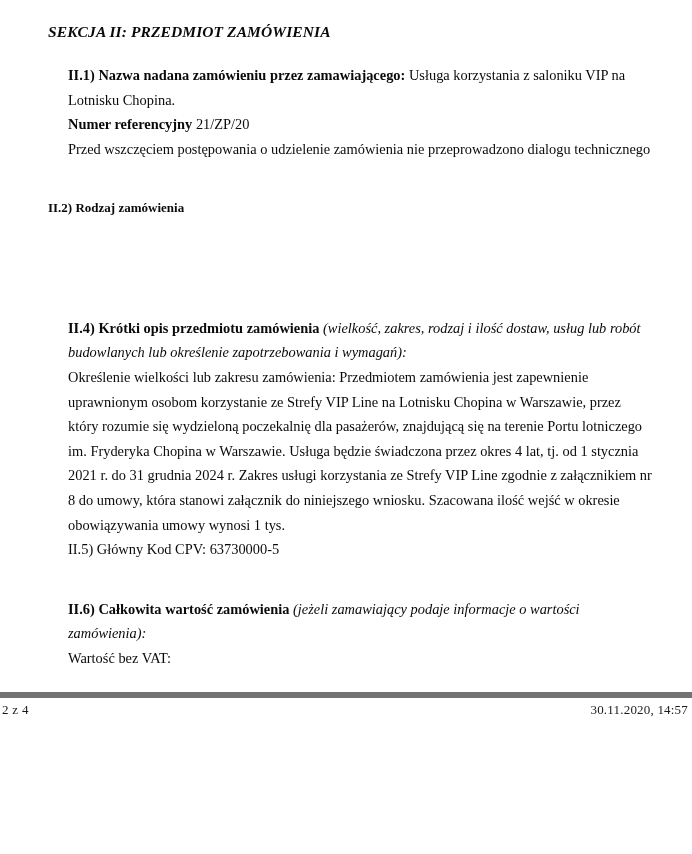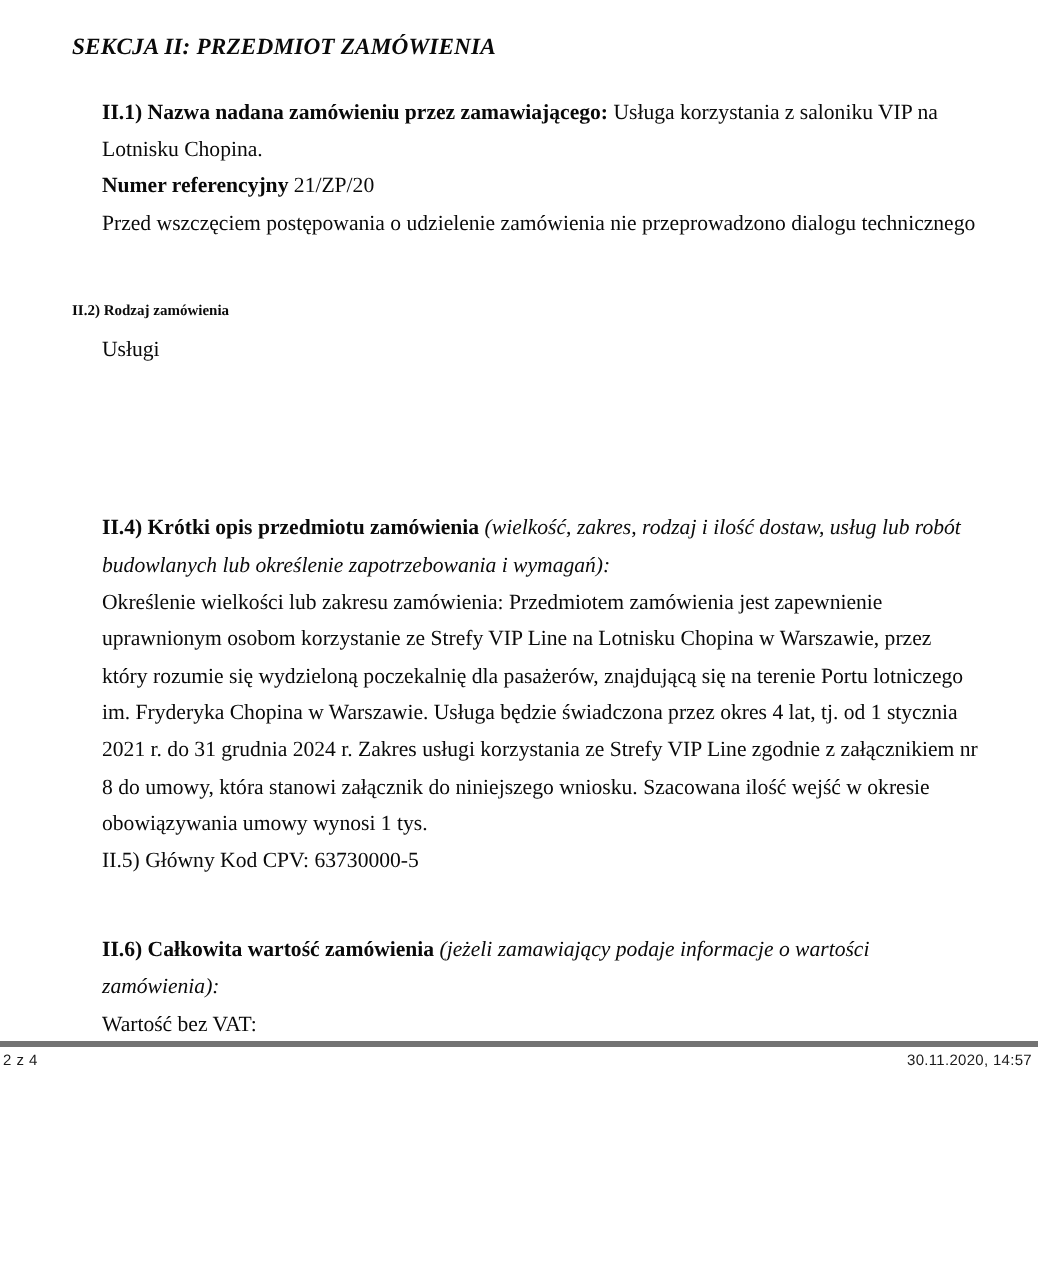--- a/index.html
+++ b/index.html
@@ -44,38 +44,38 @@
   .bold { font-weight: bold; }
   .ital { font-style: italic; }
   .para {
     font-size: 14.4px;
     line-height: 24.6px;
     padding-left: 20px;
     margin: 0;
     text-align: left;
   }
   .para-noindent {
-    font-size: 10px;
+    font-size: 13px;
     line-height: 24.6px;
     margin: 0;
     text-align: left;
   }
   .gap-md { height: 20px; }
   .gap-lg { height: 35px; }
   .gap-xl { height: 40px; }
 
   .footer {
     position: absolute;
     left: 0;
     right: 0;
     bottom: 0;
     height: 30px;
-    border-top: 4px solid #737373;
-    font-family: Liberation Sans, sans-serif;
-    font-size: 10px;
+    border-top: 6px solid #737373;
+    font-family: Liberation Serif, serif;
+    font-size: 13px;
     color: #1a1a1a;
   }
   .footer-inner {
     position: relative;
     height: 100%;
     padding: 0 6px;
   }
   .footer-left {
     position: absolute;
     left: 2px;
@@ -112,21 +112,20 @@
         <span class="bold">Numer referencyjny</span>
         <span>21/ZP/20</span>
       </div>
       <div class="para">Przed wszczęciem postępowania o udzielenie zamówienia nie przeprowadzono dialogu technicznego</div>
     </div>
 
     <div class="gap-lg"></div>
 
     <div class="block">
       <div class="para-noindent bold">II.2) Rodzaj zamówienia</div>
-      <div class="para">Usługi</div>
     </div>
 
     <div class="gap-lg"></div>
 
 
     <div class="gap-xl"></div>
     <div class="gap-md"></div>
 
     <div class="block">
       <div class="para">

